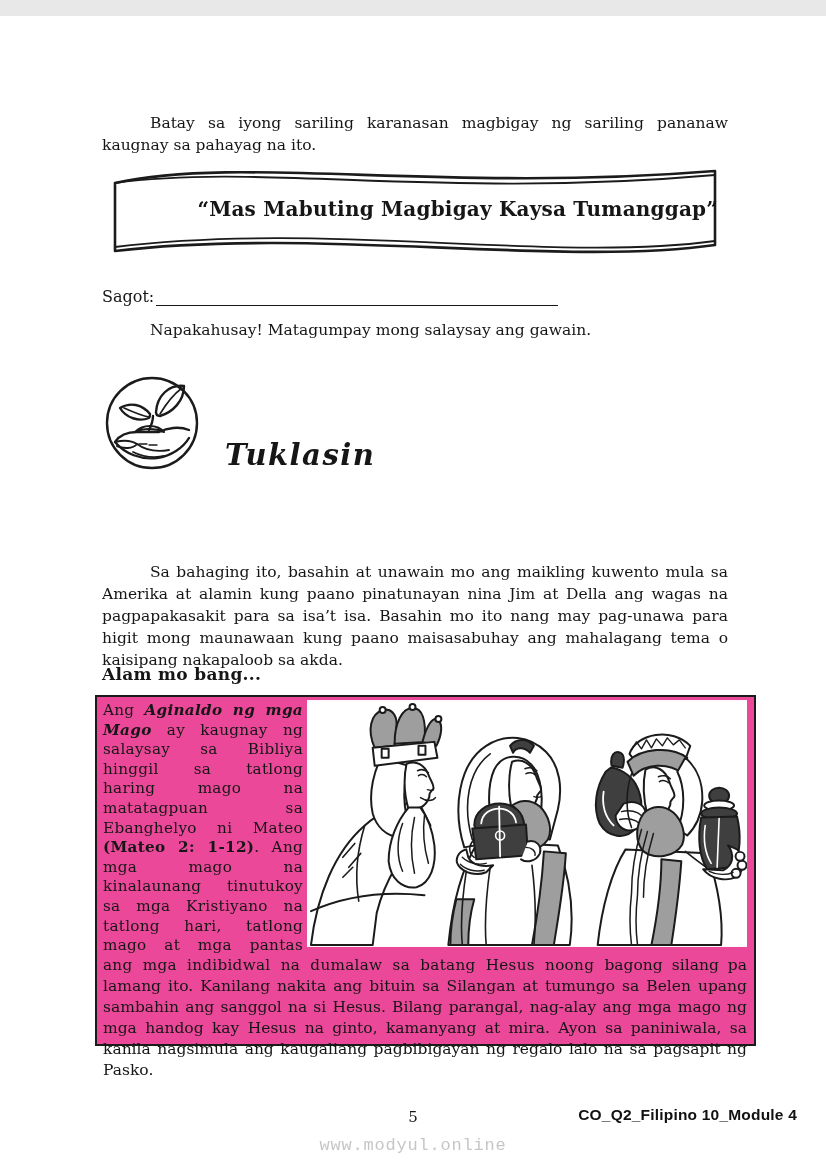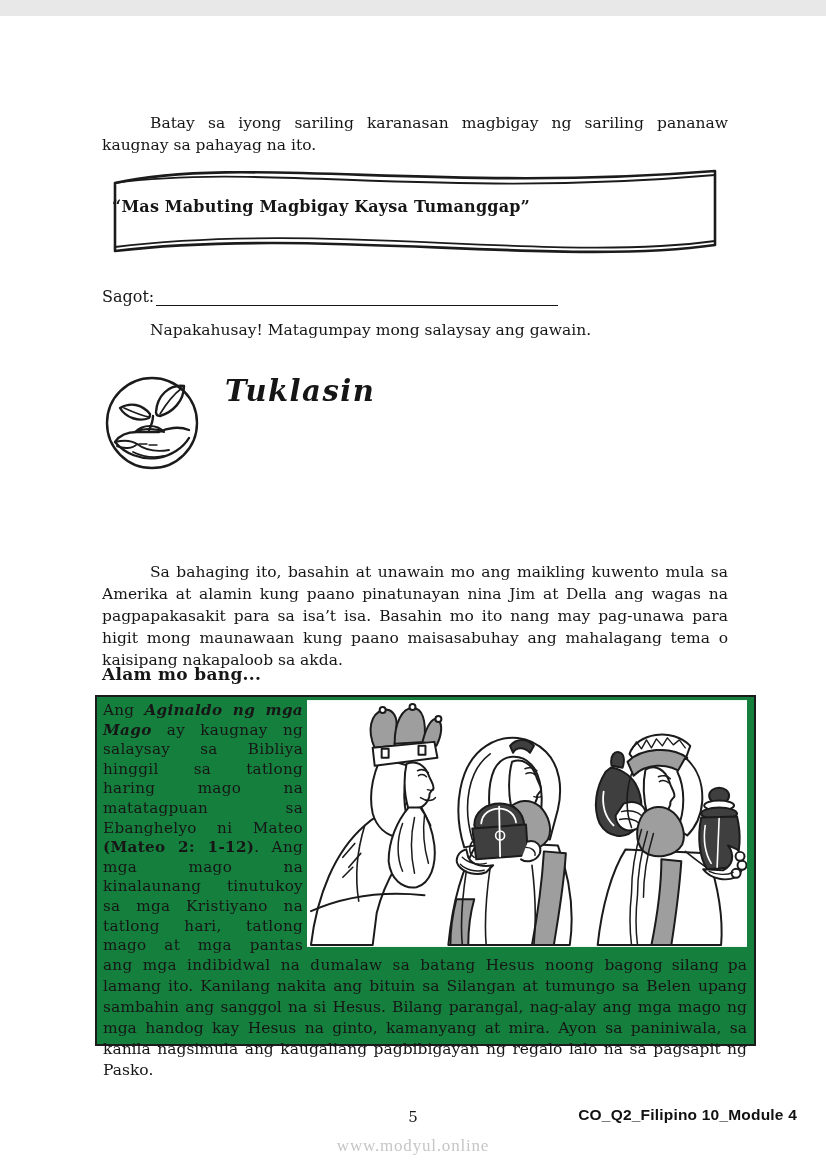--- a/index.html
+++ b/index.html
@@ -13,51 +13,51 @@
     position:absolute; text-align:justify;
     font-size:15.5px; line-height:22px; color:#161616;
   }
   .indent { text-indent:48px; }
   #intro-para { left:102px; top:96px; width:626px; }
 
   
   .banner { position:absolute; left:112px; top:143px; width:606px; height:108px; }
   .banner svg { position:absolute; left:0; top:0; }
   .banner-text {
-    position:absolute; left:0; right:0; top:38px; text-align:left;
-    font-weight:bold; font-size:16px; letter-spacing:0.2px;
+    position:absolute; left:0; right:0; top:38px; text-align:right;
+    font-weight:bold; font-size:20px; letter-spacing:0.2px;
   }
 
   
   .answer-row {
     position:absolute; left:102px; top:266px; width:456px; height:24px;
     display:flex; align-items:flex-end;
     font-size:16px;
   }
   .answer-blank { flex:1; border-bottom:1.6px solid #161616; height:20px; margin-left:2px; }
 
   #praise-line { left:102px; top:303px; width:626px; }
 
   
-  .discover { position:absolute; left:103px; top:358px; display:flex; align-items:flex-start; gap:24px; }
+  .discover { position:absolute; left:103px; top:358px; display:flex; align-items:flex-end; gap:24px; }
   .discover-title {
     font-size:29px; font-weight:bold; font-style:italic; letter-spacing:1.5px;
   }
 
   #tuklasin-para-1 { left:102px; top:473px; width:626px; }
   #tuklasin-para-2 { left:102px; top:545px; width:626px; }
 
   .factbox-heading {
     position:absolute; left:102px; top:648px;
     font-size:17px; font-weight:bold; letter-spacing:0.3px;
   }
 
   .factbox {
     position:absolute; left:95px; top:679px; width:661px; height:351px;
-    border:2px solid #1b1b1b; background:#15803d;
+    border:2px solid #1b1b1b; background:#ec4899;
     padding:3px 7px 4px 6px;
   }
   .factbox-figure { float:right; width:440px; height:247px; margin:0 0 2px 4px; }
   .factbox-figure svg { display:block; }
   .factbox p { text-align:justify; }
   .fb-col  { font-size:15.2px; line-height:18.6px; letter-spacing:0.3px; word-spacing:1px; }
   .fb-bi   { font-weight:bold; font-style:italic; }
   .fb-b    { font-weight:bold; }
   .fb-cont { font-size:15.5px; line-height:21px; letter-spacing:0; word-spacing:0; }
 
@@ -66,21 +66,21 @@
     position:absolute; left:0; top:1092px; width:826px;
     text-align:center; font-size:15px;
   }
   .footer-code {
     position:absolute; right:29px; top:1090px;
     font-family:"Liberation Sans", sans-serif; font-weight:bold;
     font-size:15.5px; letter-spacing:0.2px; color:#111;
   }
   .watermark {
     position:absolute; left:0; top:1120px; width:826px; text-align:center;
-    font-family:Liberation Serif, serif; font-size:17px;
+    font-family:Liberation Mono, monospace; font-size:17px;
     color:#c6c6c6; letter-spacing:0.8px;
   }
 </style>
 </head>
 <body>
 
 <div class="page">
 
   <p class="para indent" id="intro-para">Batay sa iyong sariling karanasan magbigay ng sariling pananaw kaugnay sa pahayag na ito.</p>
 

